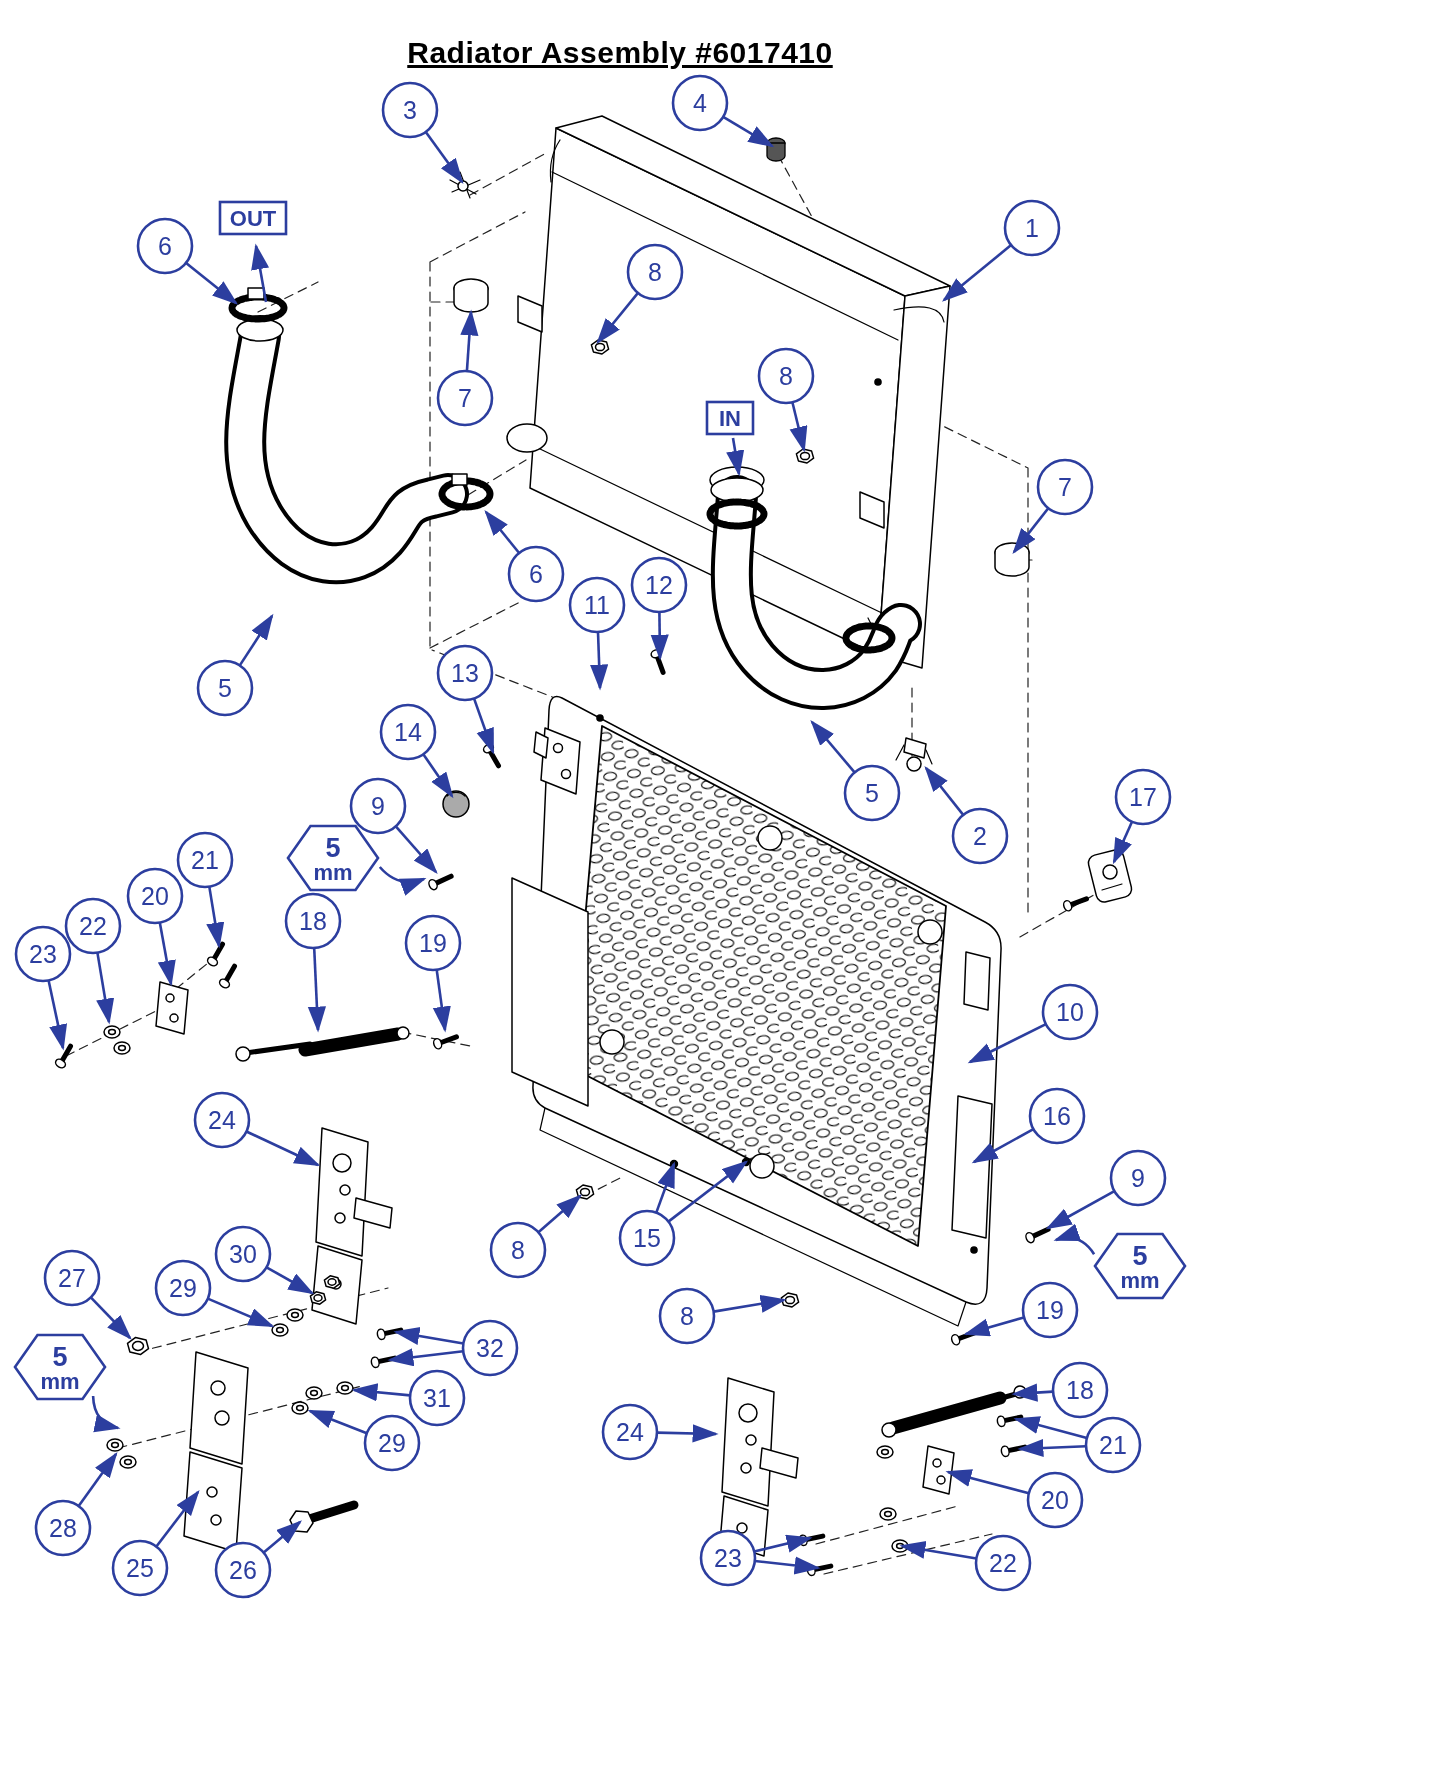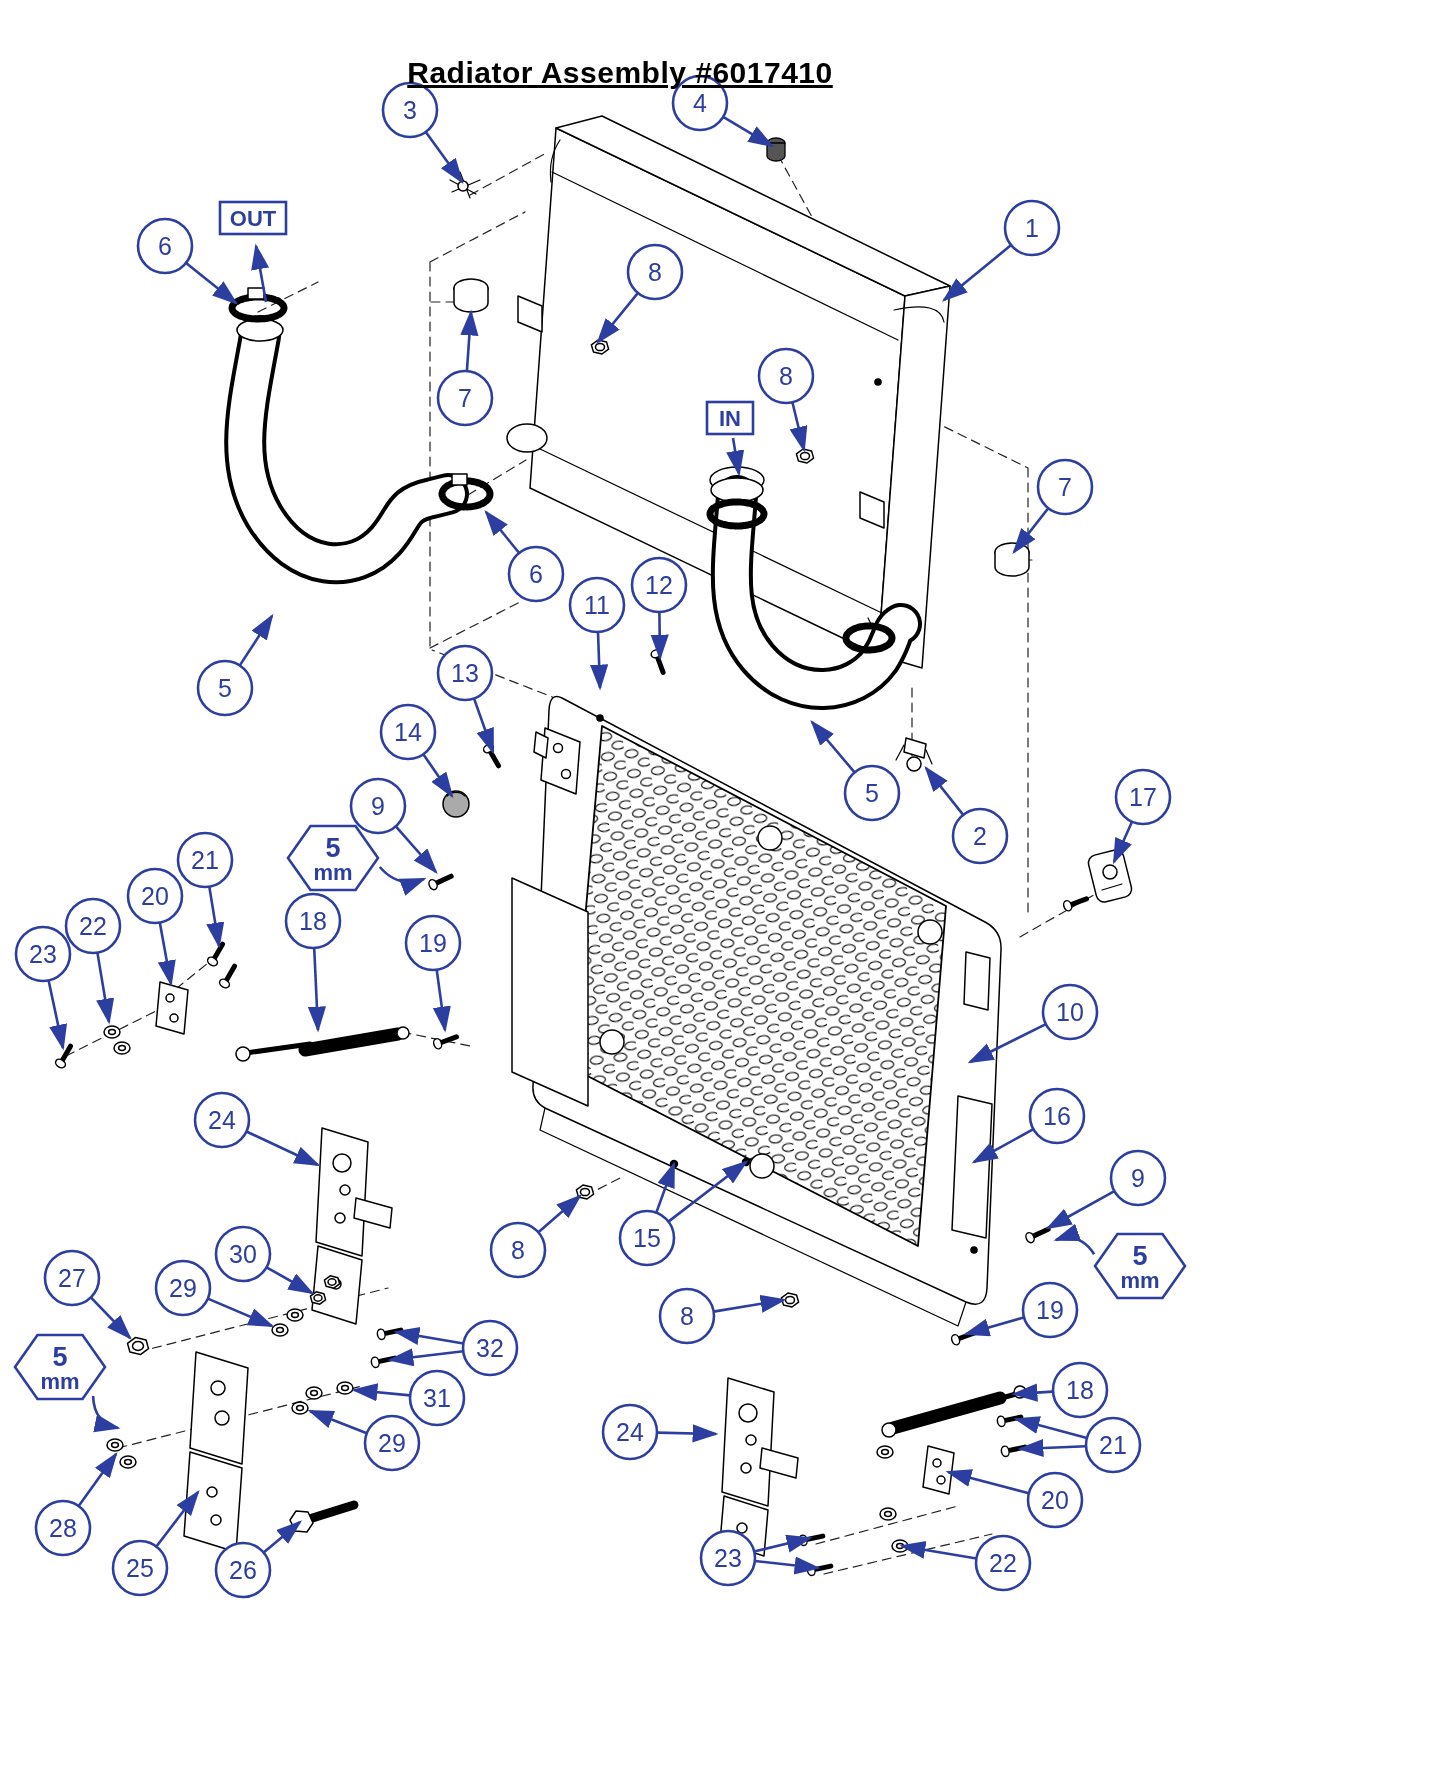--- a/index.html
+++ b/index.html
@@ -1,20 +1,20 @@
 <!DOCTYPE html>
 <html><head>
 <meta charset="utf-8">
 <style>
   html,body{margin:0;padding:0;background:#ffffff;}
   body{font-family:"Liberation Sans",sans-serif;}
   .page{position:relative;width:1445px;height:1769px;background:#fff;overflow:hidden;}
   .title{position:absolute;top:36px;left:620px;transform:translateX(-50%);
          font-size:30px;font-weight:bold;color:#000;text-decoration:underline;
-         white-space:nowrap;letter-spacing:.5px;margin-top:20px;}
+         white-space:nowrap;letter-spacing:.5px;}
   svg.canvas{position:absolute;left:0;top:0;width:1445px;height:1769px;}
   svg text{font-family:"Liberation Sans",sans-serif;}
   .art{stroke:#000;stroke-width:1.6;fill:none;stroke-linejoin:round;stroke-linecap:round;}
   .white{fill:#fff;stroke:#000;stroke-width:1.5;}
   .dark{fill:#555;stroke:#000;stroke-width:1.3;}
   .shade{fill:#aaa;stroke:#000;stroke-width:1.5;}
   .tube-o{stroke:#000;stroke-width:42;fill:none;}
   .tube-i{stroke:#fff;stroke-width:34;fill:none;}
   .clamp{fill:none;stroke:#000;stroke-width:7;stroke-dasharray:3 2.2;}
   .thin{stroke:#000;stroke-width:1.2;fill:none;}

